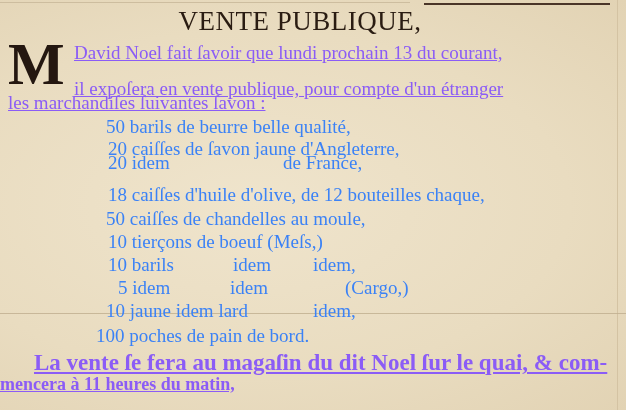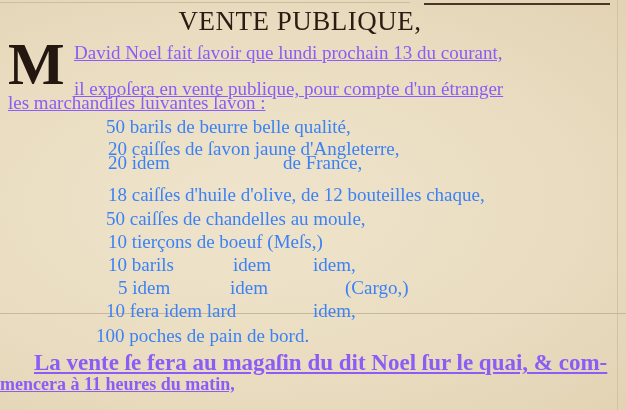--- a/index.html
+++ b/index.html
@@ -75,21 +75,21 @@
       <span style="position:absolute; left:205px;">idem,</span>
     </div>
     <div class="item" style="top:277px; left:118px;">
       <span>5</span>
       <span>idem</span>
       <span style="position:absolute; left:112px;">idem</span>
       <span style="position:absolute; left:187px;margin-left:40px;">(Cargo,)</span>
     </div>
     <div class="item" style="top:300px; left:106px;">
       <span>10</span>
-      <span>fera idem lard</span>
+      <span>jaune idem lard</span>
       <span style="position:absolute; left:207px;">idem,</span>
     </div>
     <div class="item" style="top:325px; left:96px;">
       <span>100</span>
       <span>poches de pain de bord.</span>
     </div>
   </div>
 
   <div class="line bold" style="top:350px; left:34px; font-size:23px;">La vente ſe fera au magaſin du dit  Noel ſur  le quai,  &amp; com-</div>
   <div class="line bold" style="top:374px; left:0; font-size:18px;">mencera à 11 heures du matin,</div>

